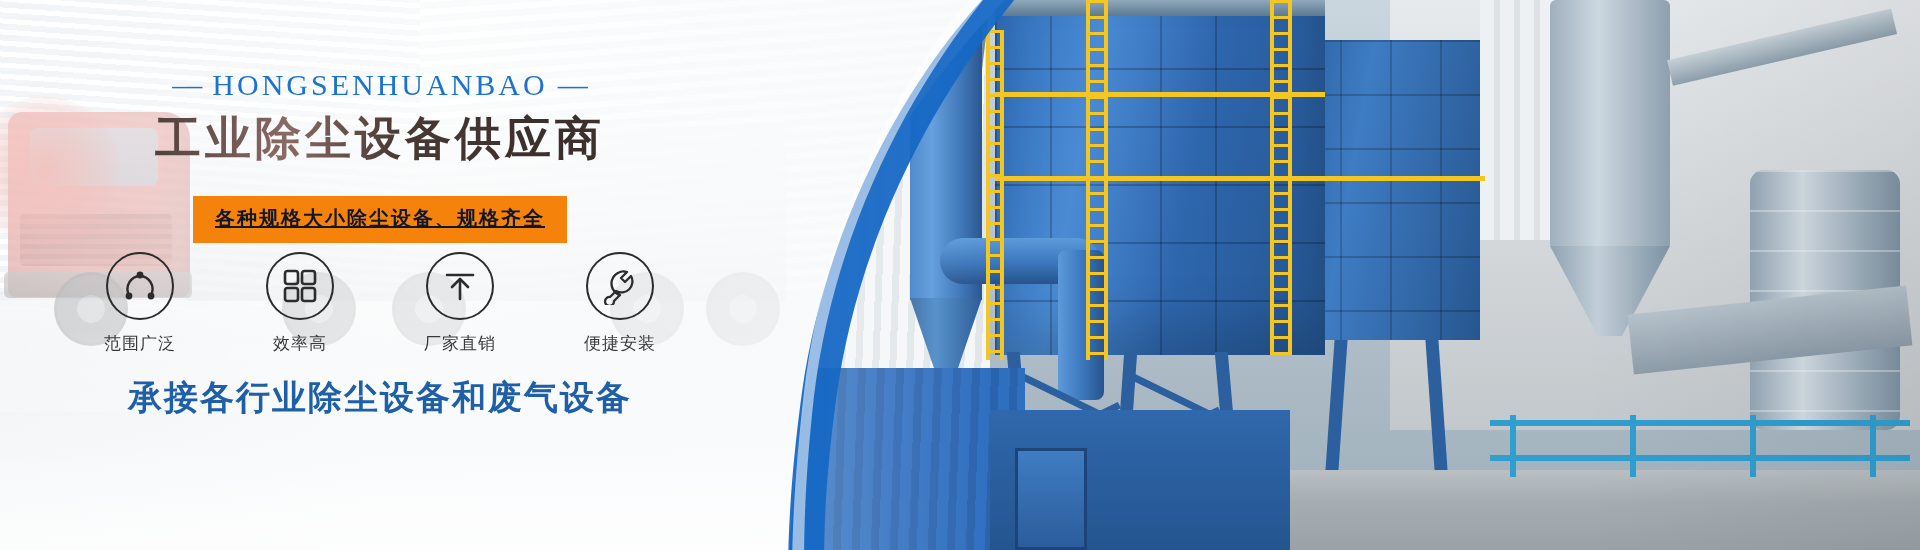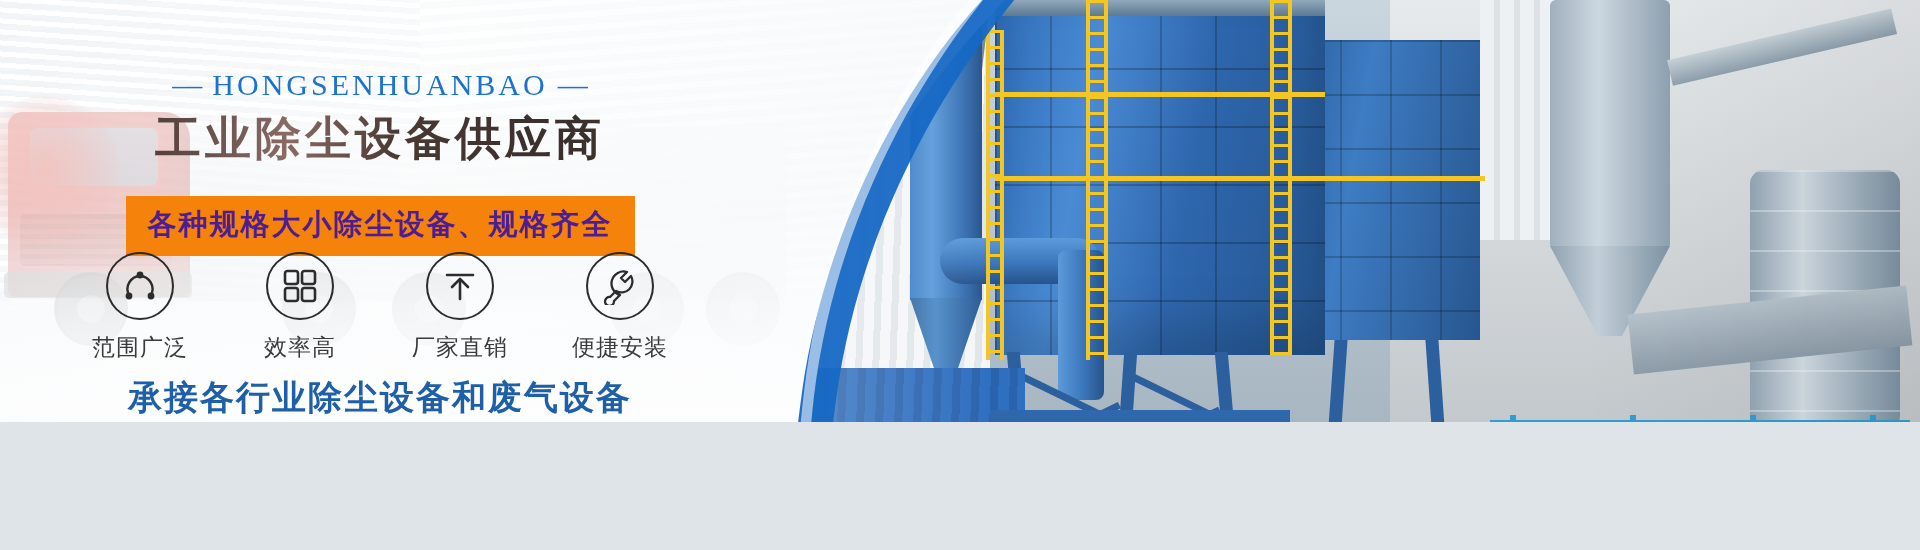--- a/index.html
+++ b/index.html
@@ -3,21 +3,21 @@
 <meta charset="utf-8">
 <style>
   * { margin:0; padding:0; box-sizing:border-box; }
   html,body { width:1920px; height:550px; overflow:hidden; }
   body {
     font-family:"Liberation Sans", sans-serif;
     background:#dfe4e8;
     position:relative;
   }
   #banner {
-    position:absolute; left:0; top:0; width:1920px; height:422px;
+    position:absolute; left:0; top:0; width:1920px; height:550px;
     overflow:hidden;
   }
 
   
   .bg-base {
     position:absolute; inset:0;
     background:
       linear-gradient(180deg,#fafbfc 0%,#eef1f4 40%,#e3e8ec 70%,#d6dce1 100%);
   }
   .bg-warehouse {
@@ -299,37 +299,38 @@
     color:transparent;
     text-shadow:none;
     white-space:nowrap;
   }
   .subbar-wrap {
     position:absolute; left:0; top:196px; width:760px;
   }
   .subbar {
     display:inline-block;
     background:#f5820a;
-    color:#4c1d95;
-    font-size:29px; font-weight:bold; letter-spacing:2px;
+    color:#0f172a;
+    font-size:20px; font-weight:bold; letter-spacing:2px;
     padding:9px 22px 11px;
     white-space:nowrap;
+    text-decoration:underline;
   }
   .features {
     position:absolute; left:0; top:252px; width:760px;
     display:flex; justify-content:center; gap:48px;
   }
   .feat { width:112px; text-align:center; }
   .feat-circle {
     width:68px; height:68px; margin:0 auto;
     border:2.5px solid #2c2c2c; border-radius:50%;
     display:flex; align-items:center; justify-content:center;
   }
   .feat-label {
-    margin-top:12px; font-size:23px; color:#3a3a3a; letter-spacing:1px;
+    margin-top:12px; font-size:17px; color:#3a3a3a; letter-spacing:1px;
     white-space:nowrap;
   }
   .tagline {
     position:absolute; left:0; top:375px; width:760px;
     font-size:34px; font-weight:bold; color:#1e5fa8; letter-spacing:2px;
     white-space:nowrap;
   }
 </style>
 </head>
 <body>

